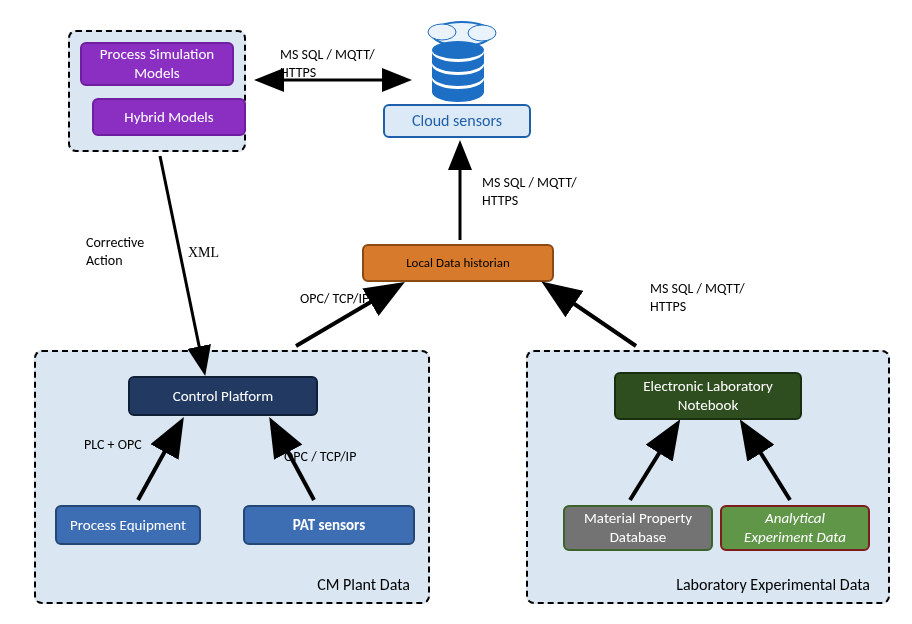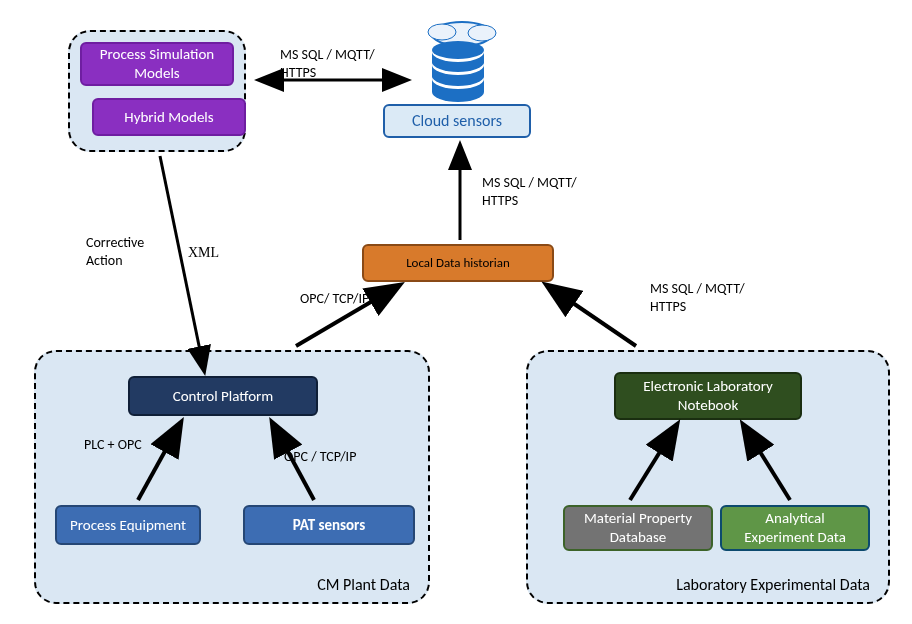--- a/index.html
+++ b/index.html
@@ -18,21 +18,21 @@
       justify-content: center;
       text-align: center;
       border-radius: 6px;
       font-size: 15px;
       line-height: 1.25;
       padding: 4px 8px;
     }
     .group {
       position: absolute;
       border: 2px dashed #000;
-      border-radius: 22px;
+      border-radius: 8px;
       background: #dae7f3;
     }
     .group-label {
       position: absolute;
       font-size: 16px;
       color: #000;
       right: 18px;
       bottom: 8px;
     }
     .edge-label {
@@ -106,21 +106,21 @@
 </div>
 
 <div class="box" style="left:614px; top:372px; width:188px; height:48px; background:#2f4e1f; border:2px solid #1a2e10; color:#fff;">
   <span>Electronic Laboratory Notebook</span>
 </div>
 
 <div class="box" style="left:546px; top:505px; width:150px; height:46px; background:#737373; border:2px solid #3c6329; color:#fff;margin-left:17px;">
   <span>Material Property Database</span>
 </div>
 
-<div class="box" style="left:720px; top:505px; width:150px; height:46px; background:#5f9647; border:2px solid #0c4a6e; color:#fff;">
+<div class="box" style="left:720px; top:505px; width:150px; height:46px; background:#5f9647; border:2px solid #7f1d1d; color:#fff;font-style:italic;">
   <span>Analytical Experiment Data</span>
 </div>
 
 <svg class="arrows">
   <defs>
     <marker id="arrowhead" markerWidth="10" markerHeight="8" refX="8" refY="4" orient="auto">
       <polygon points="0 0, 10 4, 0 8" fill="#000"></polygon>
     </marker>
     <marker id="arrowhead-start" markerWidth="10" markerHeight="8" refX="2" refY="4" orient="auto">
       <polygon points="10 0, 0 4, 10 8" fill="#000"></polygon>

